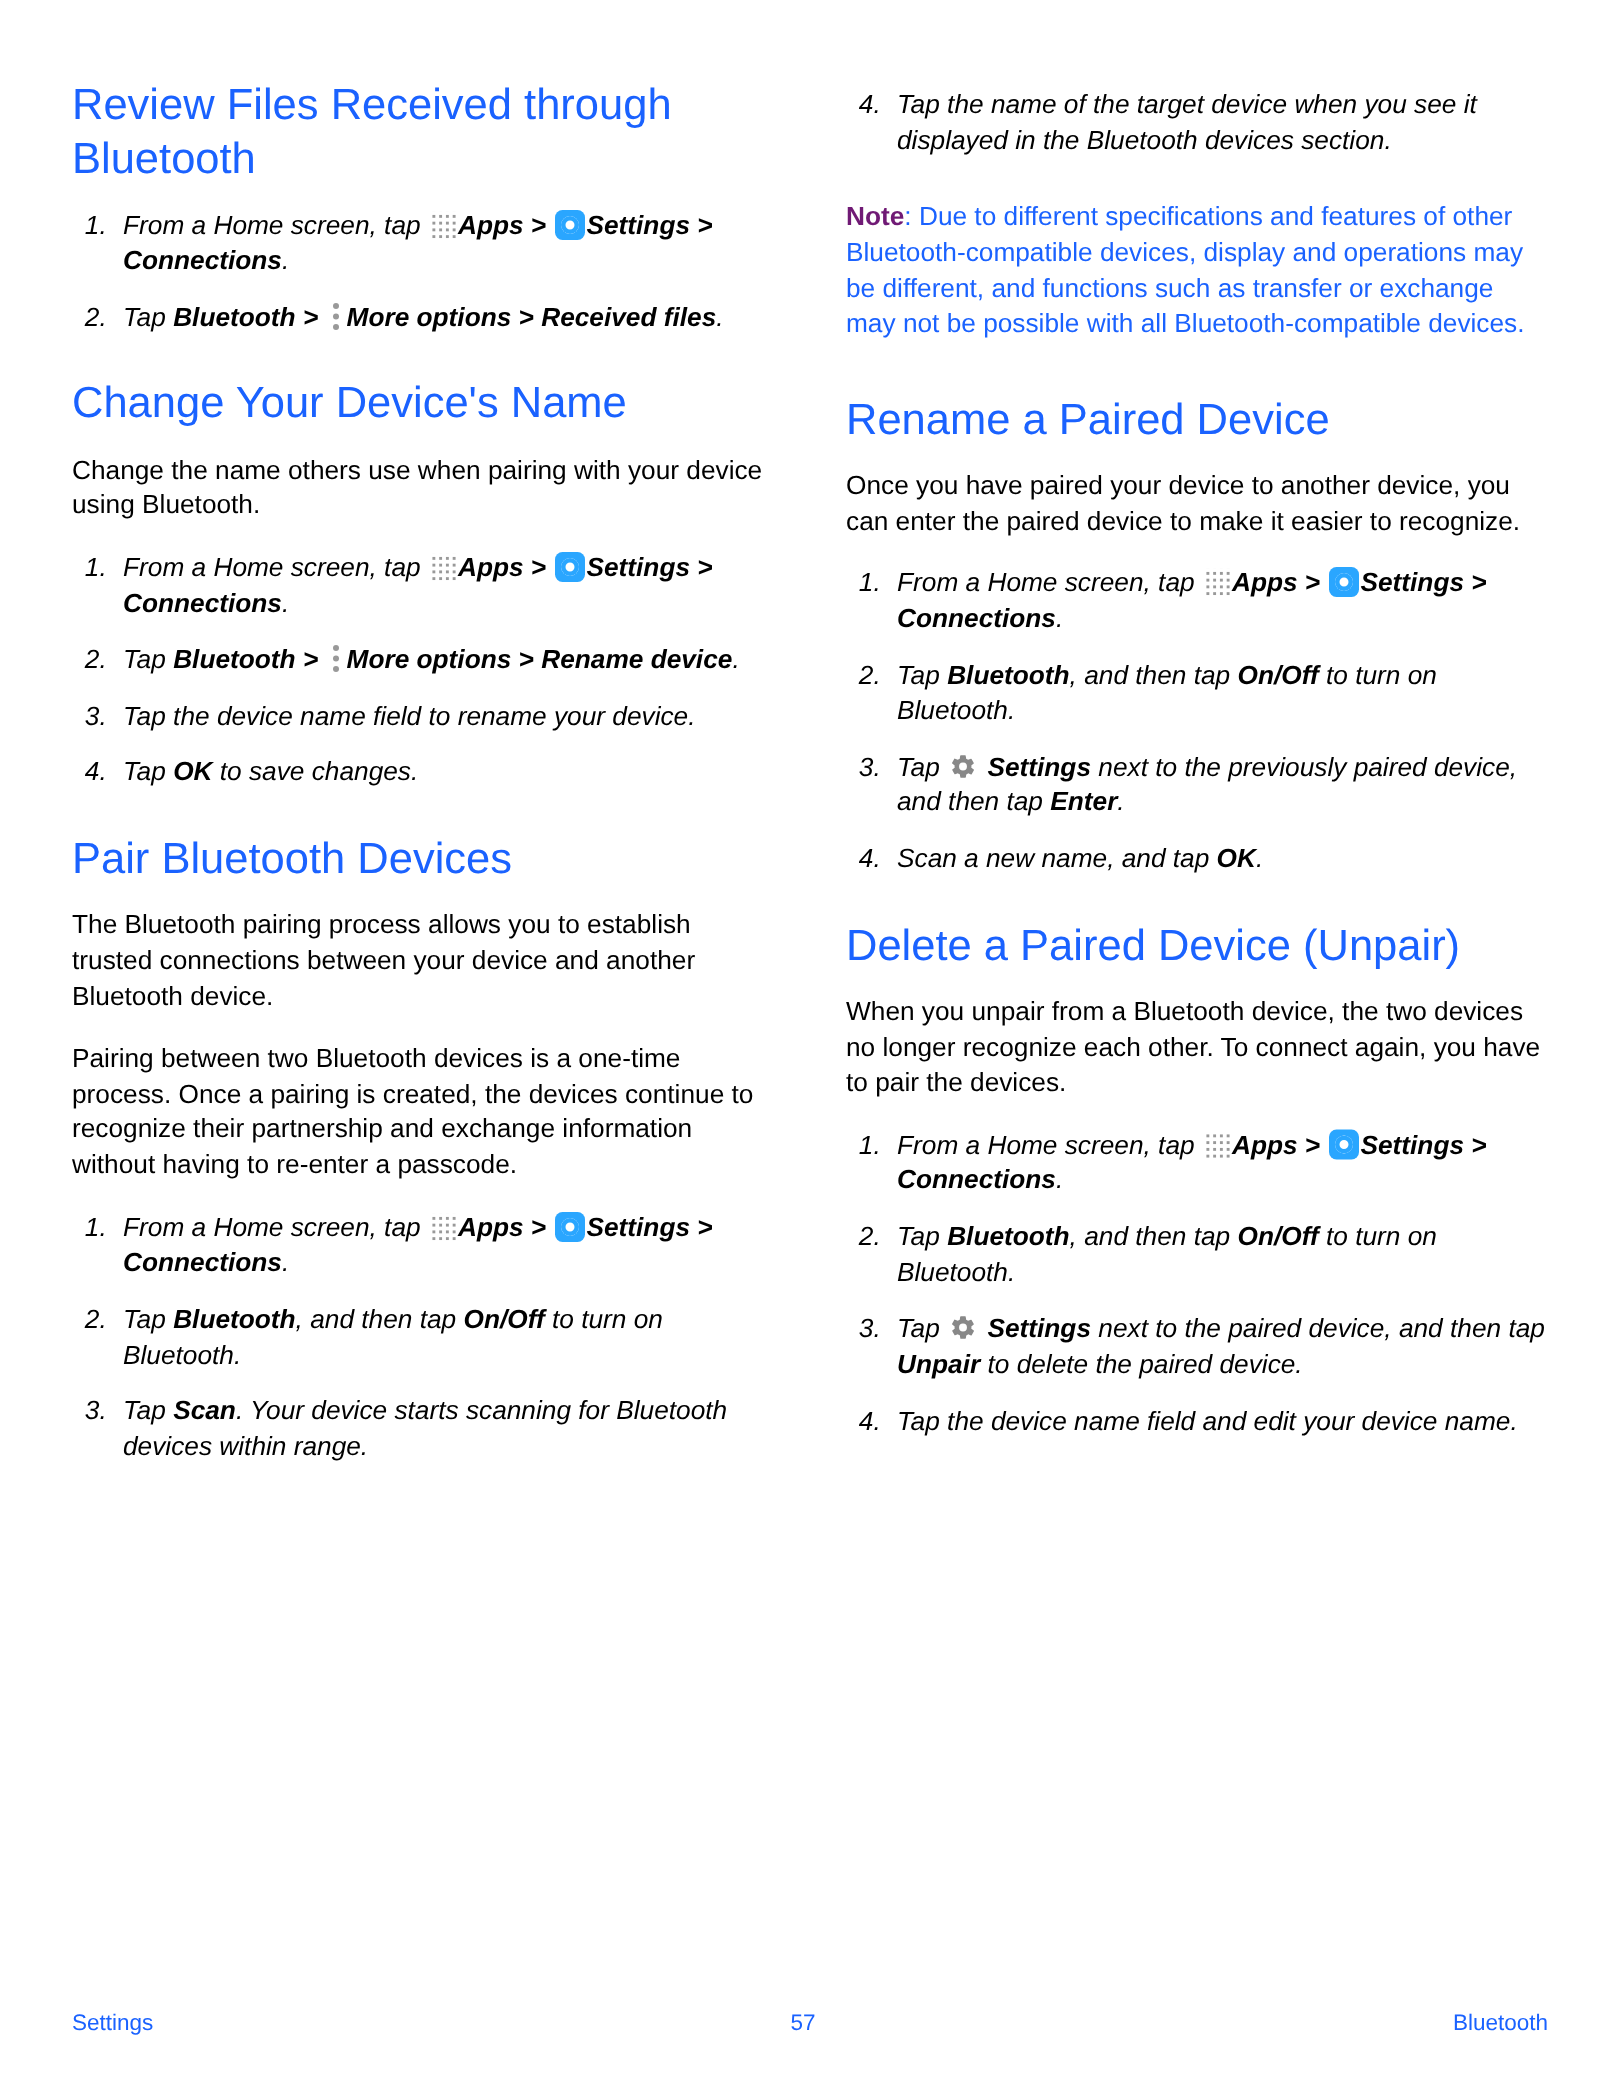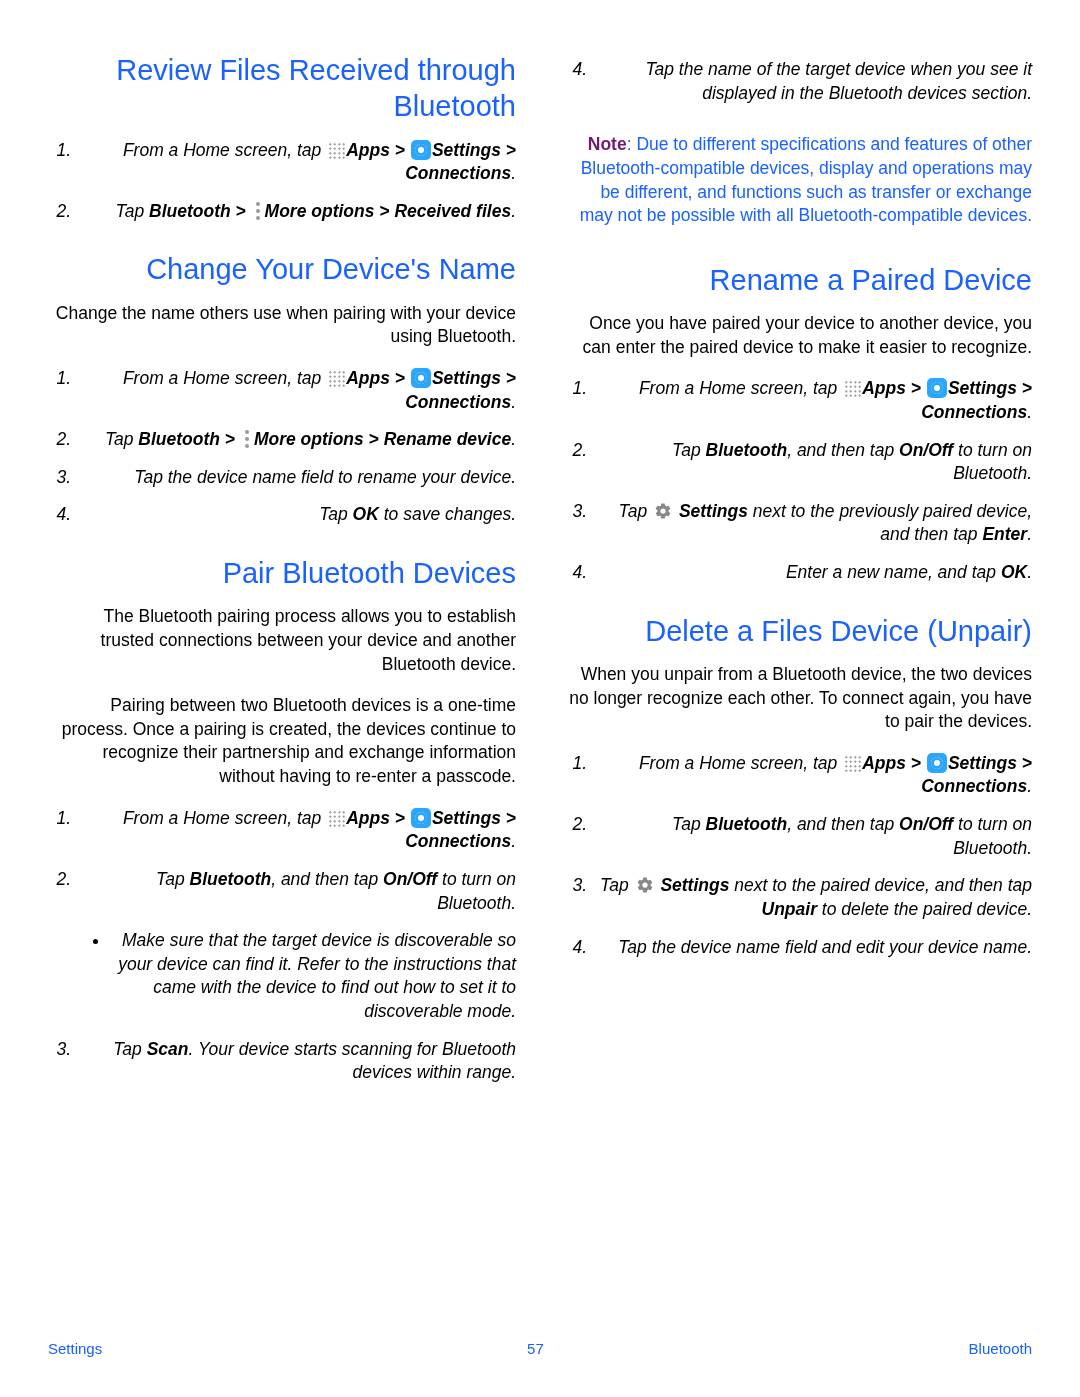--- a/index.html
+++ b/index.html
@@ -9,21 +9,20 @@
     font-family: Arial, Helvetica, sans-serif;
     background: #fff;
     color: #000;
     width: 1080px;
   }
   .page {
     padding: 52px 48px 30px 48px;
     display: flex;
     gap: 48px;
     min-height: 1340px;
-    text-align: right;
   }
   .col {
     flex: 1;
     min-width: 0;
   }
   h2 {
     color: #1a62ff;
     font-size: 29px;
     font-weight: 400;
     margin: 0 0 14px 0;
@@ -165,23 +164,20 @@
     <div class="section">
       <h2>Pair Bluetooth Devices</h2>
       <p>The Bluetooth pairing process allows you to establish trusted connections between your device and another Bluetooth device.</p>
       <p>Pairing between two Bluetooth devices is a one-time process. Once a pairing is created, the devices continue to recognize their partnership and exchange information without having to re-enter a passcode.</p>
       <ol>
         <li>
           <span>From a Home screen, tap </span><span class="apps-icon"></span><b>Apps &gt; </b> <span class="settings-icon"></span><b>Settings &gt; Connections</b><span>.</span>
         </li>
         <li>
           <span>Tap </span><b>Bluetooth</b><span>, and then tap </span><b>On/Off</b><span> to turn on Bluetooth.</span>
-          <ul>
-            <li>Make sure that the target device is discoverable so your device can find it. Refer to the instructions that came with the device to find out how to set it to discoverable mode.</li>
-          </ul>
         </li>
         <li>
           <span>Tap </span><b>Scan</b><span>. Your device starts scanning for Bluetooth devices within range.</span>
         </li>
       </ol>
     </div>
 
   </div>
 
   <div class="col">
@@ -205,27 +201,27 @@
         </li>
         <li>
           <span>Tap </span><b>Bluetooth</b><span>, and then tap </span><b>On/Off</b><span> to turn on Bluetooth.</span>
         </li>
         <li>
           <span>Tap </span><span class="gear-icon"><svg viewBox="0 0 24 24" width="18" height="18">
                 <path fill="#888" d="M19.4 13a7.5 7.5 0 0 0 .1-1 7.5 7.5 0 0 0-.1-1l2.1-1.6a.5.5 0 0 0 .1-.6l-2-3.5a.5.5 0 0 0-.6-.2l-2.5 1a7.3 7.3 0 0 0-1.7-1l-.4-2.6A.5.5 0 0 0 14 2h-4a.5.5 0 0 0-.5.4l-.4 2.6a7.3 7.3 0 0 0-1.7 1l-2.5-1a.5.5 0 0 0-.6.2l-2 3.5a.5.5 0 0 0 .1.6L4.6 11a7.5 7.5 0 0 0-.1 1 7.5 7.5 0 0 0 .1 1l-2.1 1.6a.5.5 0 0 0-.1.6l2 3.5a.5.5 0 0 0 .6.2l2.5-1a7.3 7.3 0 0 0 1.7 1l.4 2.6A.5.5 0 0 0 10 22h4a.5.5 0 0 0 .5-.4l.4-2.6a7.3 7.3 0 0 0 1.7-1l2.5 1a.5.5 0 0 0 .6-.2l2-3.5a.5.5 0 0 0-.1-.6ZM12 15.5A3.5 3.5 0 1 1 15.5 12 3.5 3.5 0 0 1 12 15.5Z"></path>
               </svg></span> <b>Settings</b><span> next to the previously paired device, and then tap </span><b>Enter</b><span>.</span>
         </li>
         <li>
-          <span>Enter a new name, and tap </span><b>OK</b><span>.</span>
-        </li>
-      </ol>
-    </div>
-
-    <div class="section">
-      <h2>Delete a Files Device (Unpair)</h2>
+          <span>Scan a new name, and tap </span><b>OK</b><span>.</span>
+        </li>
+      </ol>
+    </div>
+
+    <div class="section">
+      <h2>Delete a Paired Device (Unpair)</h2>
       <p>When you unpair from a Bluetooth device, the two devices no longer recognize each other. To connect again, you have to pair the devices.</p>
       <ol>
         <li>
           <span>From a Home screen, tap </span><span class="apps-icon"></span><b>Apps &gt; </b> <span class="settings-icon"></span><b>Settings &gt; Connections</b><span>.</span>
         </li>
         <li>
           <span>Tap </span><b>Bluetooth</b><span>, and then tap </span><b>On/Off</b><span> to turn on Bluetooth.</span>
         </li>
         <li>
           <span>Tap </span><span class="gear-icon"><svg viewBox="0 0 24 24" width="18" height="18">

